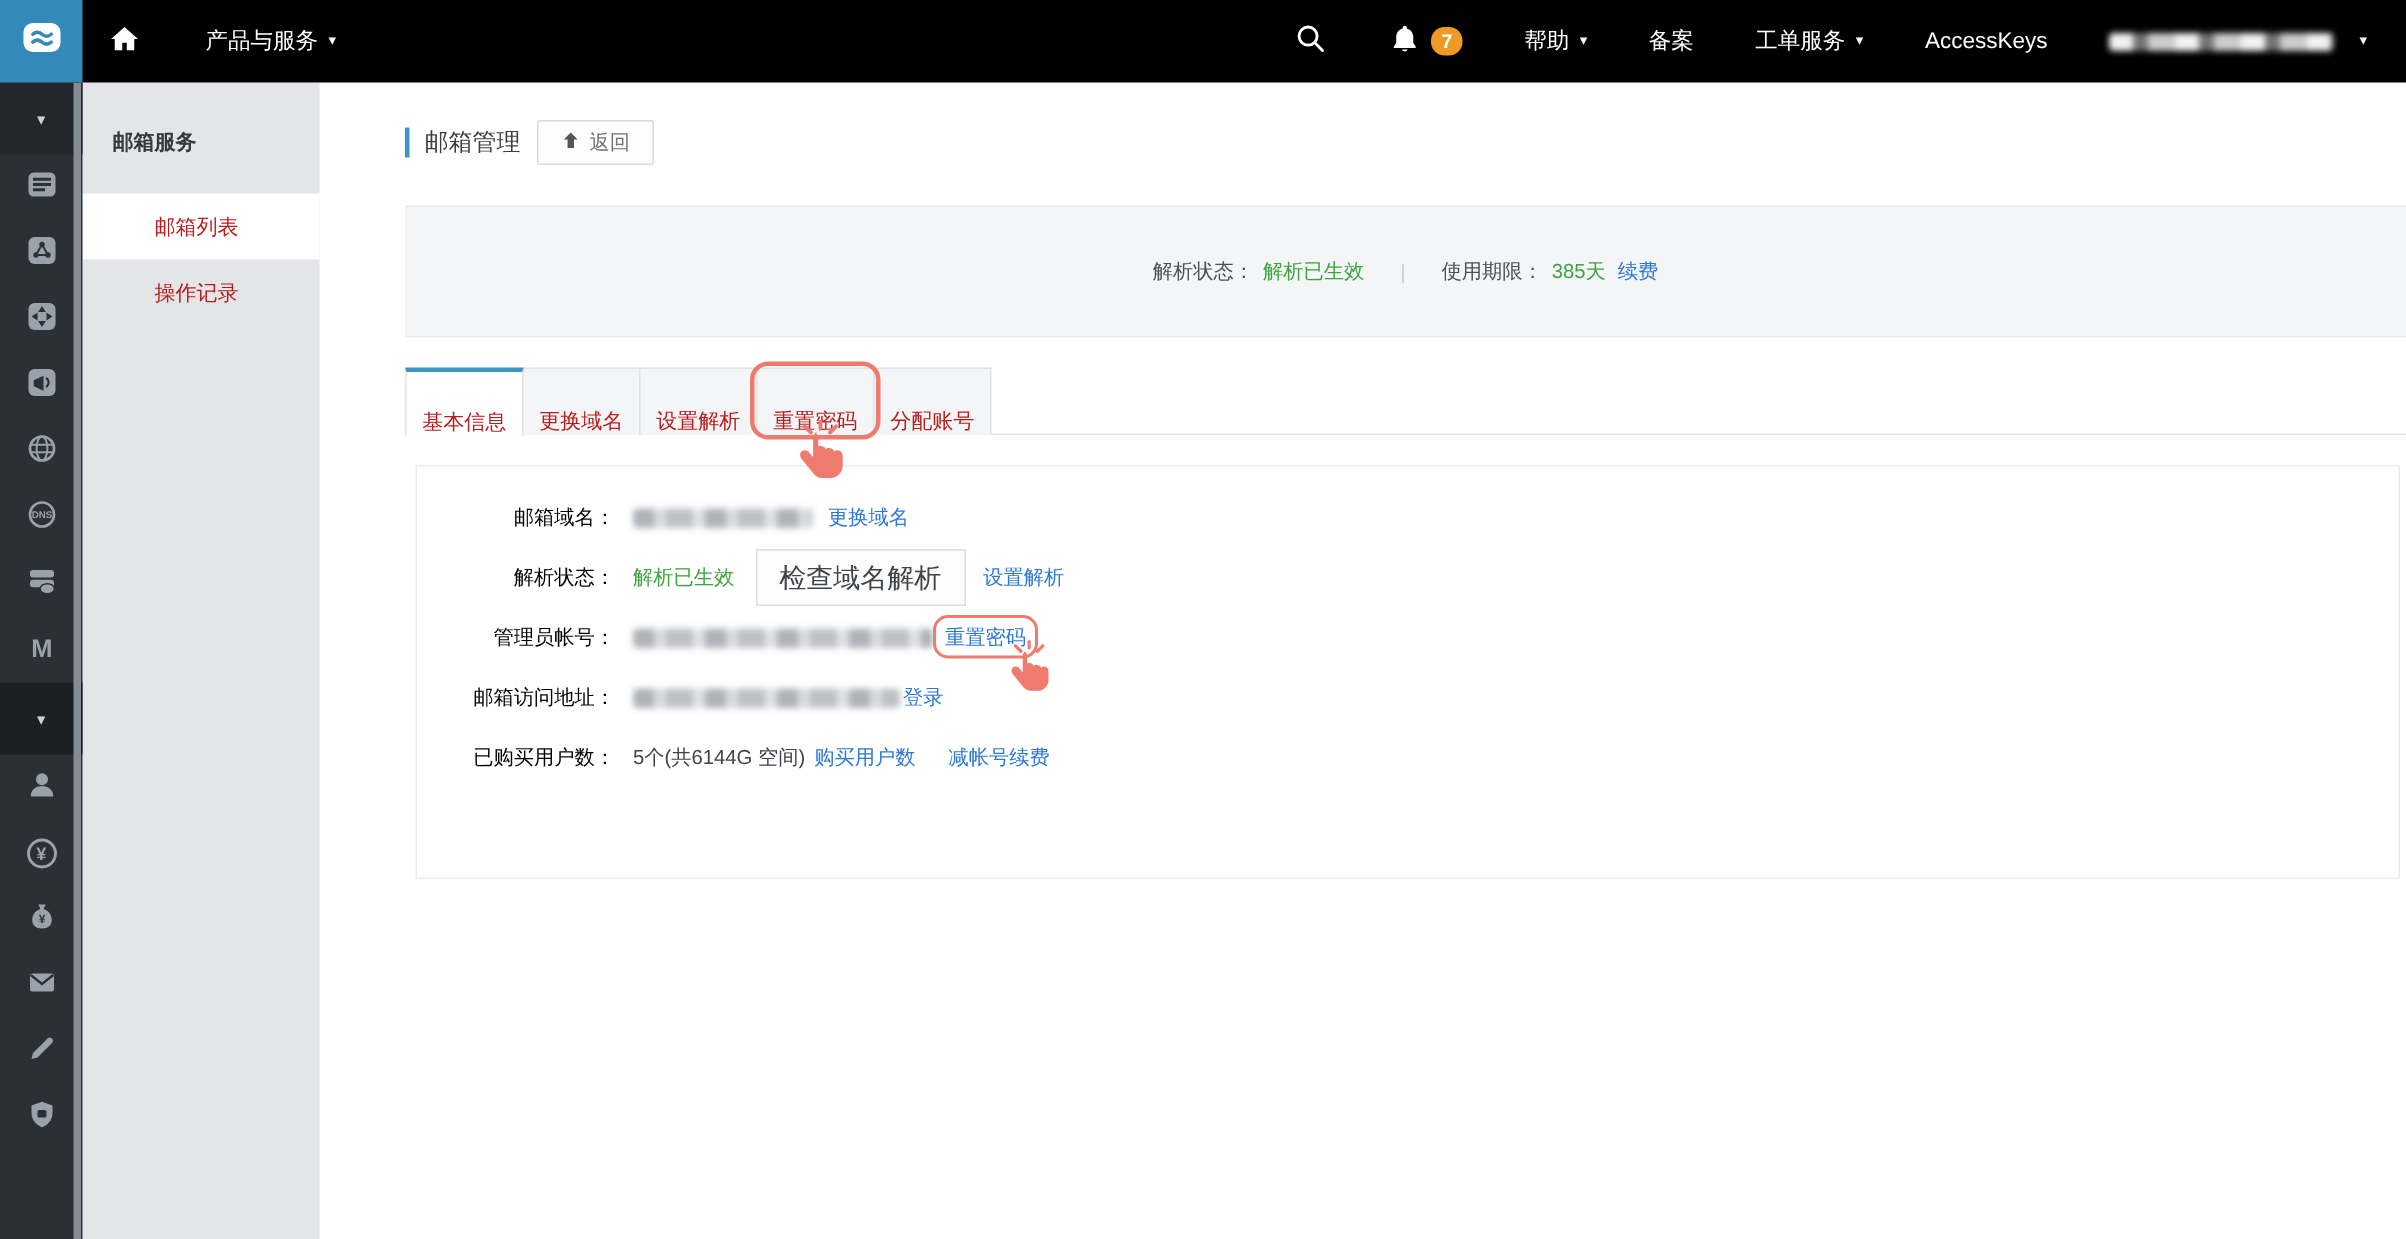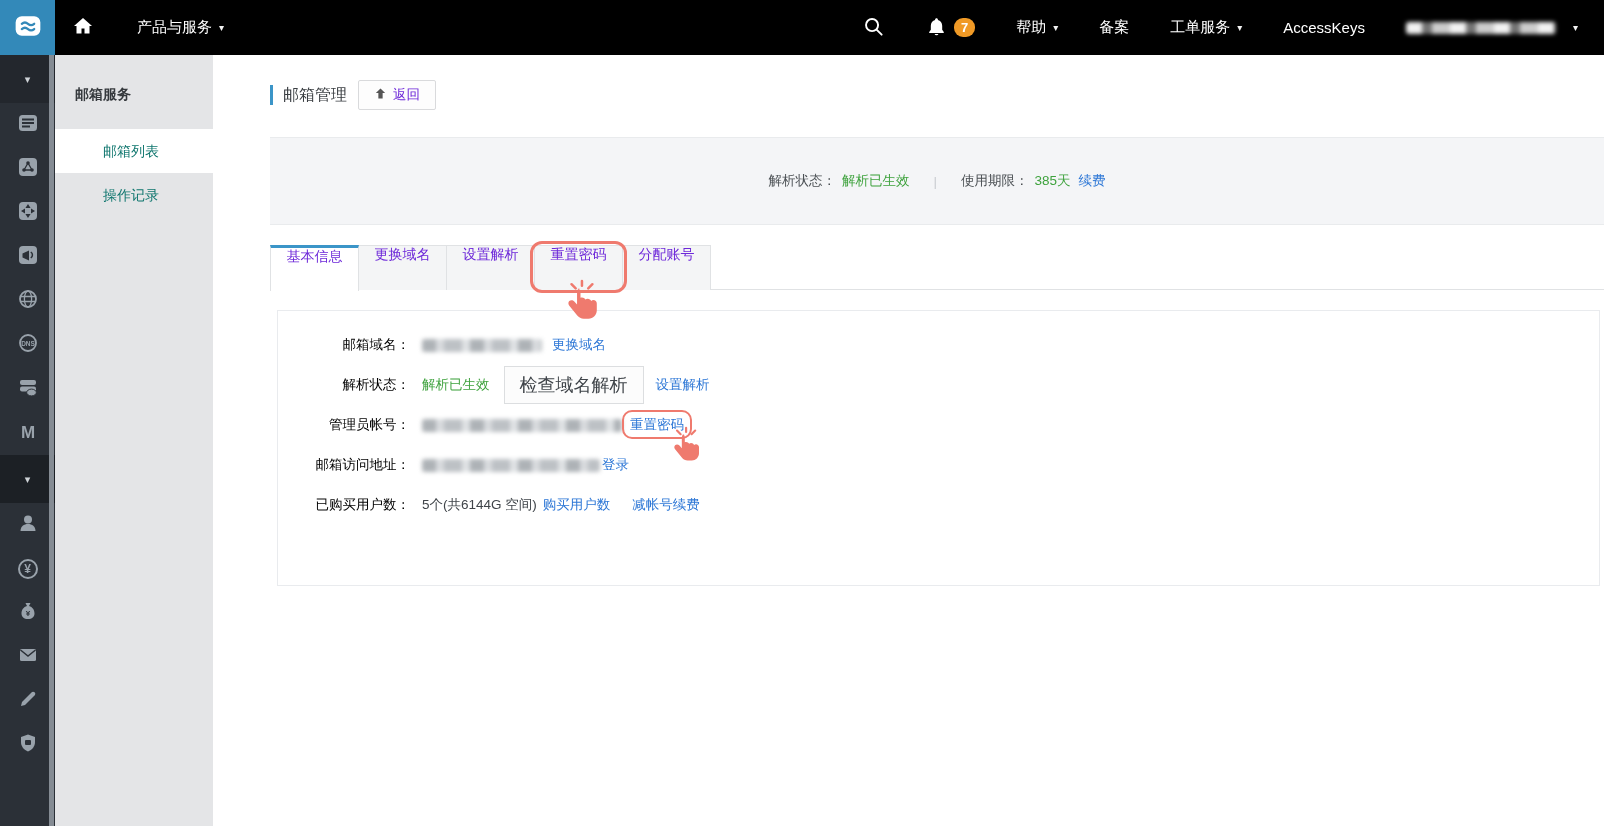--- a/index.html
+++ b/index.html
@@ -26,38 +26,38 @@
   .section-head { height:48px; background:#23272D; display:flex; align-items:center; justify-content:center; color:#CDD2D6; font-size:11px; cursor:pointer; }
   .section-head.second { background:#1C2025; }
   .ico-cell { height:44px; display:flex; align-items:center; justify-content:center; cursor:pointer; }
   .glyph-m { font-size:17px; font-weight:800; color:#99A2AB; letter-spacing:-1px; }
   .glyph-yen { width:20px; height:20px; border:2px solid #99A2AB; border-radius:50%; color:#99A2AB; font-size:12px; font-weight:bold; display:flex; align-items:center; justify-content:center; }
   .side-scrollbar { position:absolute; top:0; bottom:0; left:49px; width:5px; background:#858C94; }
 
   
   .subsidebar { position:absolute; top:55px; left:55px; bottom:0; width:158px; background:#E4E5E7; z-index:8; }
   .sub-head { padding:31px 0 25px 20px; font-size:14px; font-weight:bold; color:#35393D; }
-  .sub-item { height:44px; line-height:44px; padding-left:48px; font-size:14px; color:#0f766e; cursor:pointer; }
+  .sub-item { height:44px; line-height:44px; padding-left:48px; font-size:14px; color:#b91c1c; cursor:pointer; }
   .sub-item.selected { background:#fff; }
 
   
   .main { position:absolute; top:55px; left:252px; right:0; bottom:0; background:#fff; }
 
   .page-head { position:absolute; top:26px; left:18px; height:28px; display:flex; align-items:center; }
   .title-accent { width:3px; height:20px; background:#3B95C8; }
   .page-title { font-size:16px; font-weight:500; color:#3A3E42; margin:0 11px 0 10px; }
-  .back-btn { display:inline-flex; align-items:center; gap:6px; border:1px solid #D9DADC; background:#FDFDFD; border-radius:2px; padding:5px 15px; font-size:13.5px; color:#6d28d9; cursor:pointer; font-family:inherit; }
+  .back-btn { display:inline-flex; align-items:center; gap:6px; border:1px solid #D9DADC; background:#FDFDFD; border-radius:2px; padding:5px 15px; font-size:13.5px; color:#737373; cursor:pointer; font-family:inherit; }
 
   .status-bar { position:absolute; top:82px; left:18px; right:0; height:88px; background:#F4F5F7; border-top:1px solid #E9EBED; border-bottom:1px solid #E9EBED; display:flex; align-items:center; justify-content:center; font-size:13.5px; color:#4B5054; }
   .sb-green { color:#3EA23D; margin-left:6px; }
   .sb-pipe { margin:0 24px; color:#C9CCD0; }
   .sb-link { color:#2D77D6; margin-left:8px; }
 
   .tabs-row { position:absolute; top:190px; left:18px; right:0; height:45px; border-bottom:1px solid #E0E2E4; display:flex; }
-  .tab { width:89px; height:45px; margin-left:-1px; background:#F4F5F6; border:1px solid #E0E2E4; border-bottom:none; display:flex; align-items:flex-start; justify-content:center; font-size:14px; color:#6d28d9; cursor:pointer; position:relative; }
+  .tab { width:79px; height:45px; margin-left:-1px; background:#F4F5F6; border:1px solid #E0E2E4; border-bottom:none; display:flex; align-items:flex-end; justify-content:center; font-size:14px; color:#b91c1c; cursor:pointer; position:relative; }
   .tab:first-child { margin-left:0; }
   .tab.active { background:#fff; border-top:3px solid #3B95C8; height:46px; z-index:2; }
   .tab-annot { position:absolute; left:-5px; right:-5px; top:-5px; bottom:-3px; border:3px solid #EF7A6E; border-radius:12px; pointer-events:none; z-index:5; }
   .tab-hand { position:absolute; top:calc(100% - 11px); left:50%; transform:translateX(-40%); width:40px; height:46px; pointer-events:none; z-index:6; }
 
   .content-box { position:absolute; top:255px; left:25px; right:4px; height:276px; border:1px solid #E9EBEE; background:#fff; padding-top:14px; }
   .row { height:40px; display:flex; align-items:center; }
   .row-label { width:132px; text-align:right; color:#000000; font-size:13.5px; flex:none; }
   .row-value { margin-left:12px; display:flex; align-items:center; font-size:13.5px; color:#3F4449; }
   .blur-bar { display:inline-block; height:13px; border-radius:3px; opacity:.8; filter:blur(2px);

